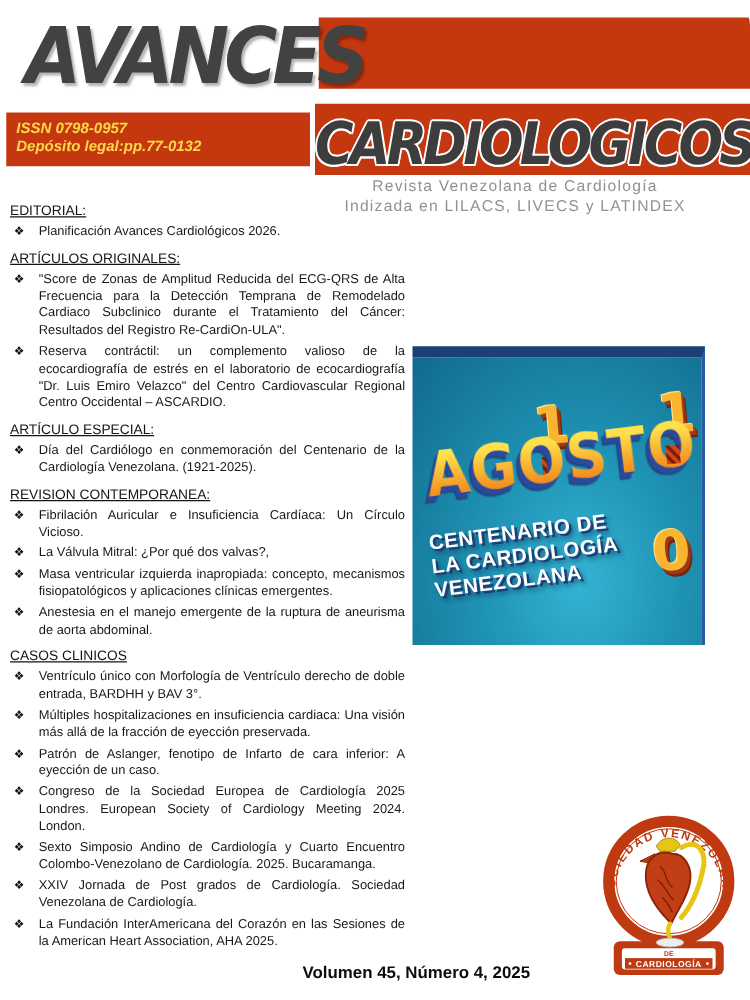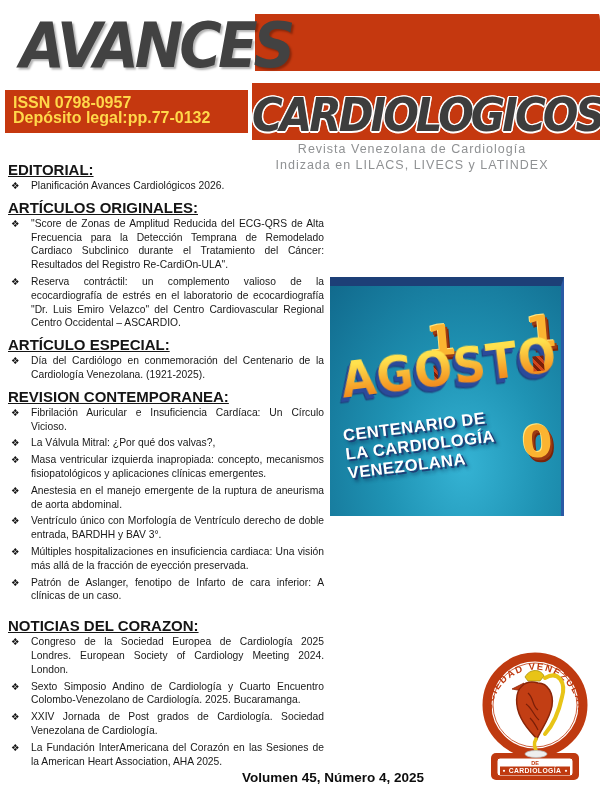--- a/index.html
+++ b/index.html
@@ -8,35 +8,35 @@
 
   
   .top-red-block{position:absolute;left:255px;top:14px;width:345px;height:57px;background:#c5380f;}
   .title-avances{position:absolute;left:20px;top:4px;width:240px;height:76px;
                  font-family:"DejaVu Sans",sans-serif;font-weight:bold;font-style:italic;
                  font-size:58px;line-height:76px;letter-spacing:-4px;color:#424242;
                  transform:scaleY(1.08);transform-origin:top left;
                  text-shadow:2px 2px 2px rgba(0,0,0,0.30);white-space:nowrap;}
   .issn-bar{position:absolute;left:5px;top:90px;width:243px;height:43px;background:#c5380f;
             padding:5px 0 0 8px;box-sizing:border-box;}
-  .issn-line{color:#ffd84a;font-weight:bold;font-size:16px;line-height:15px;white-space:nowrap;}
+  .issn-line{color:#ffd84a;font-weight:bold;font-size:12px;line-height:15px;white-space:nowrap;font-style:italic;}
   .big-red-bar{position:absolute;left:252px;top:83px;width:348px;height:57px;background:#c5380f;}
   .title-cardiologicos{position:absolute;left:252px;top:82px;width:348px;height:66px;
                  font-family:"DejaVu Sans",sans-serif;font-weight:bold;font-style:italic;
                  font-size:42px;line-height:60px;letter-spacing:-3px;color:#3d3d3d;
                  transform:scaleY(1.12);transform-origin:top left;white-space:nowrap;
                  text-shadow:-1.5px 0 0 #fff,1.5px 0 0 #fff,0 -1.5px 0 #fff,0 1.5px 0 #fff,
                              -1px -1px 0 #fff,1px 1px 0 #fff,-1px 1px 0 #fff,1px -1px 0 #fff;}
   .subtitle{position:absolute;left:242px;top:142px;width:340px;text-align:center;
             color:#8f9193;font-size:12.5px;line-height:15.5px;letter-spacing:1px;}
 
   
   .toc{position:absolute;left:8px;top:163px;width:316px;}
   .toc-section{margin:0;}
-  .sec-heading{font-weight:bold;text-decoration:underline;font-size:15px;line-height:13px;
+  .sec-heading{font-weight:normal;text-decoration:underline;font-size:11px;line-height:13px;
                color:#151515;margin:8px 0 3px 0;}
   .toc-section:first-child .sec-heading{margin-top:0;}
   .toc-section:last-child .sec-heading{margin-top:16px;}
   .toc-item{display:flex;margin-bottom:3px;}
   .bullet{flex:0 0 20px;font-size:9.5px;line-height:13.8px;color:#111;padding-left:3px;}
   .item-text{flex:1;font-size:10.3px;line-height:13.8px;text-align:justify;color:#181818;}
 
   
   .poster{position:absolute;left:330px;top:277px;width:234px;height:239px;overflow:hidden;
           background:radial-gradient(ellipse at 58% 78%, #35b3d4 0%, #1f93b4 42%, #116a8d 100%);
@@ -124,35 +124,35 @@
         <div class="toc-item">
           <span class="bullet">❖</span>
           <span class="item-text">Masa ventricular izquierda inapropiada: concepto, mecanismos fisiopatológicos y aplicaciones clínicas emergentes.</span>
         </div>
         <div class="toc-item">
           <span class="bullet">❖</span>
           <span class="item-text">Anestesia en el manejo emergente de la ruptura de aneurisma de aorta abdominal.</span>
         </div>
       </div>
       <div class="toc-section">
+        <div class="sec-heading">CASOS CLINICOS</div>
         <div class="toc-item">
           <span class="bullet">❖</span>
           <span class="item-text">Ventrículo único con Morfología de Ventrículo derecho de doble entrada, BARDHH y BAV 3°.</span>
         </div>
         <div class="toc-item">
           <span class="bullet">❖</span>
           <span class="item-text">Múltiples hospitalizaciones en insuficiencia cardiaca: Una visión más allá de la fracción de eyección preservada.</span>
         </div>
         <div class="toc-item">
           <span class="bullet">❖</span>
-          <span class="item-text">Patrón de Aslanger, fenotipo de Infarto de cara inferior: A clínicas de un caso.</span>
-        </div>
-      </div>
-      <div class="toc-section">
-        <div class="sec-heading">NOTICIAS DEL CORAZON:</div>
+          <span class="item-text">Patrón de Aslanger, fenotipo de Infarto de cara inferior: A eyección de un caso.</span>
+        </div>
+      </div>
+      <div class="toc-section">
         <div class="toc-item">
           <span class="bullet">❖</span>
           <span class="item-text">Congreso de la Sociedad Europea de Cardiología 2025 Londres. European Society of Cardiology Meeting 2024. London.</span>
         </div>
         <div class="toc-item">
           <span class="bullet">❖</span>
           <span class="item-text">Sexto Simposio Andino de Cardiología y Cuarto Encuentro Colombo-Venezolano de Cardiología. 2025. Bucaramanga.</span>
         </div>
         <div class="toc-item">
           <span class="bullet">❖</span>

